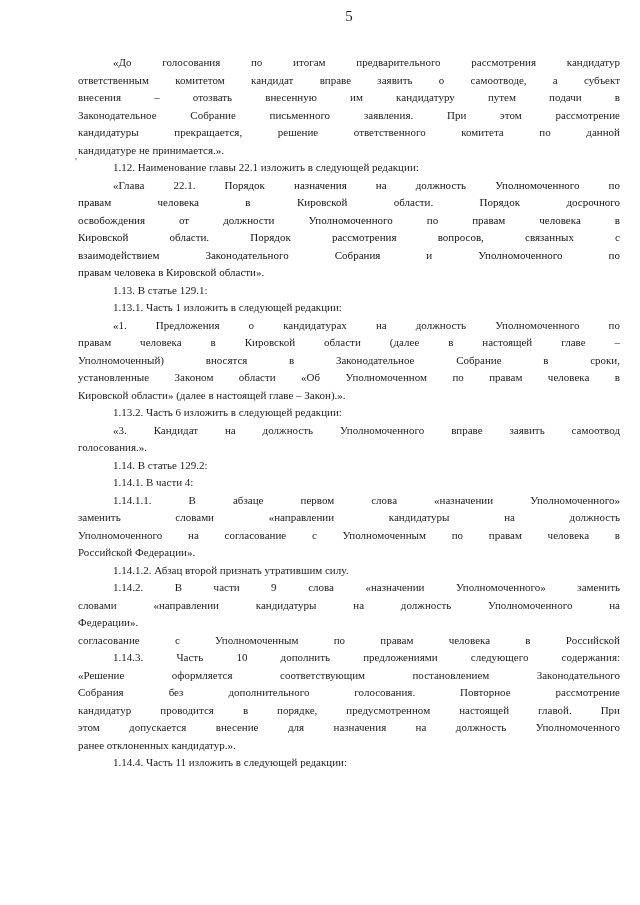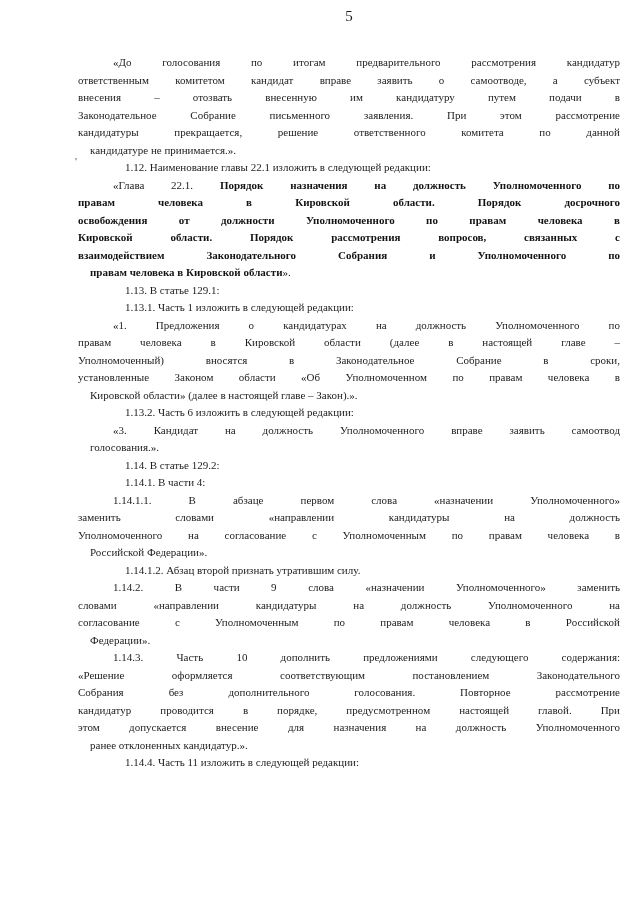--- a/index.html
+++ b/index.html
@@ -42,27 +42,26 @@
   }
   .ln {
     text-align: justify;
     text-align-last: justify;
     text-justify: inter-word;
     height: 17.5px;
     overflow: visible;
   }
   .ln.end {
     text-align-last: left;
-    margin-left: 12px;
   }
   .ln.ind {
     padding-left: 35px;
   }
   .bd {
-    font-weight: 700;
+    font-weight: 400;
     color: #141414;
   }
 </style>
 </head>
 <body>
 
 <div class="page">
   <div class="pageno">5</div>
   <div class="speck">'</div>
 
@@ -130,22 +129,22 @@
       <div class="ln end">Российской Федерации».</div>
     </div>
 
     <div>
       <div class="ln ind end">1.14.1.2. Абзац второй признать утратившим силу.</div>
     </div>
 
     <div>
       <div class="ln ind">1.14.2. В части 9 слова «назначении Уполномоченного» заменить</div>
       <div class="ln">словами «направлении кандидатуры на должность Уполномоченного на</div>
+      <div class="ln end">Федерации».</div>
       <div class="ln">согласование с Уполномоченным по правам человека в Российской</div>
-      <div class="ln end">Федерации».</div>
     </div>
 
     <div>
       <div class="ln ind">1.14.3. Часть 10 дополнить предложениями следующего содержания:</div>
       <div class="ln">«Решение оформляется соответствующим постановлением Законодательного</div>
       <div class="ln">Собрания без дополнительного голосования. Повторное рассмотрение</div>
       <div class="ln">кандидатур проводится в порядке, предусмотренном настоящей главой. При</div>
       <div class="ln">этом допускается внесение для назначения на должность Уполномоченного</div>
       <div class="ln end">ранее отклоненных кандидатур.».</div>
     </div>

